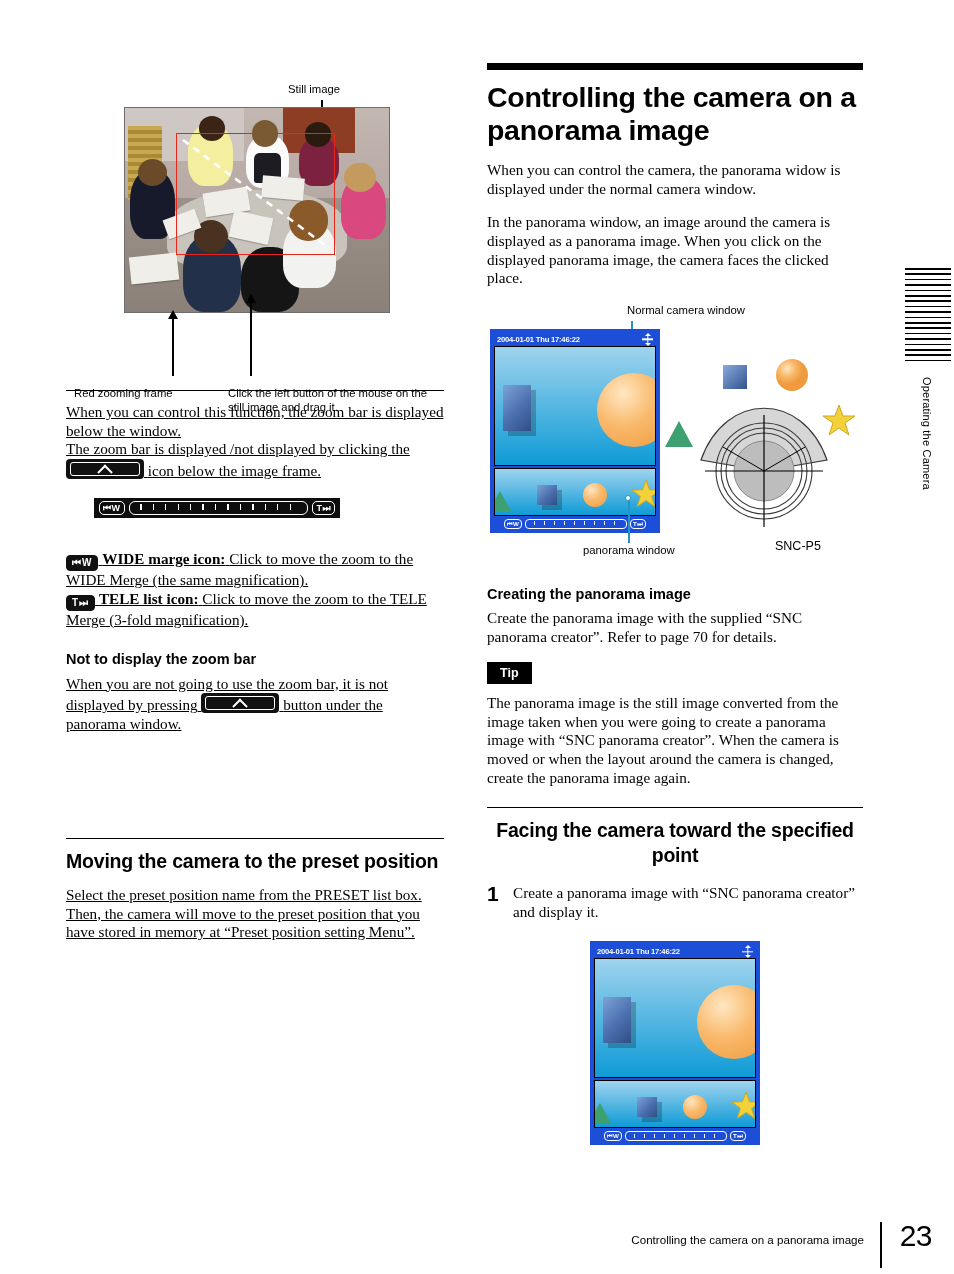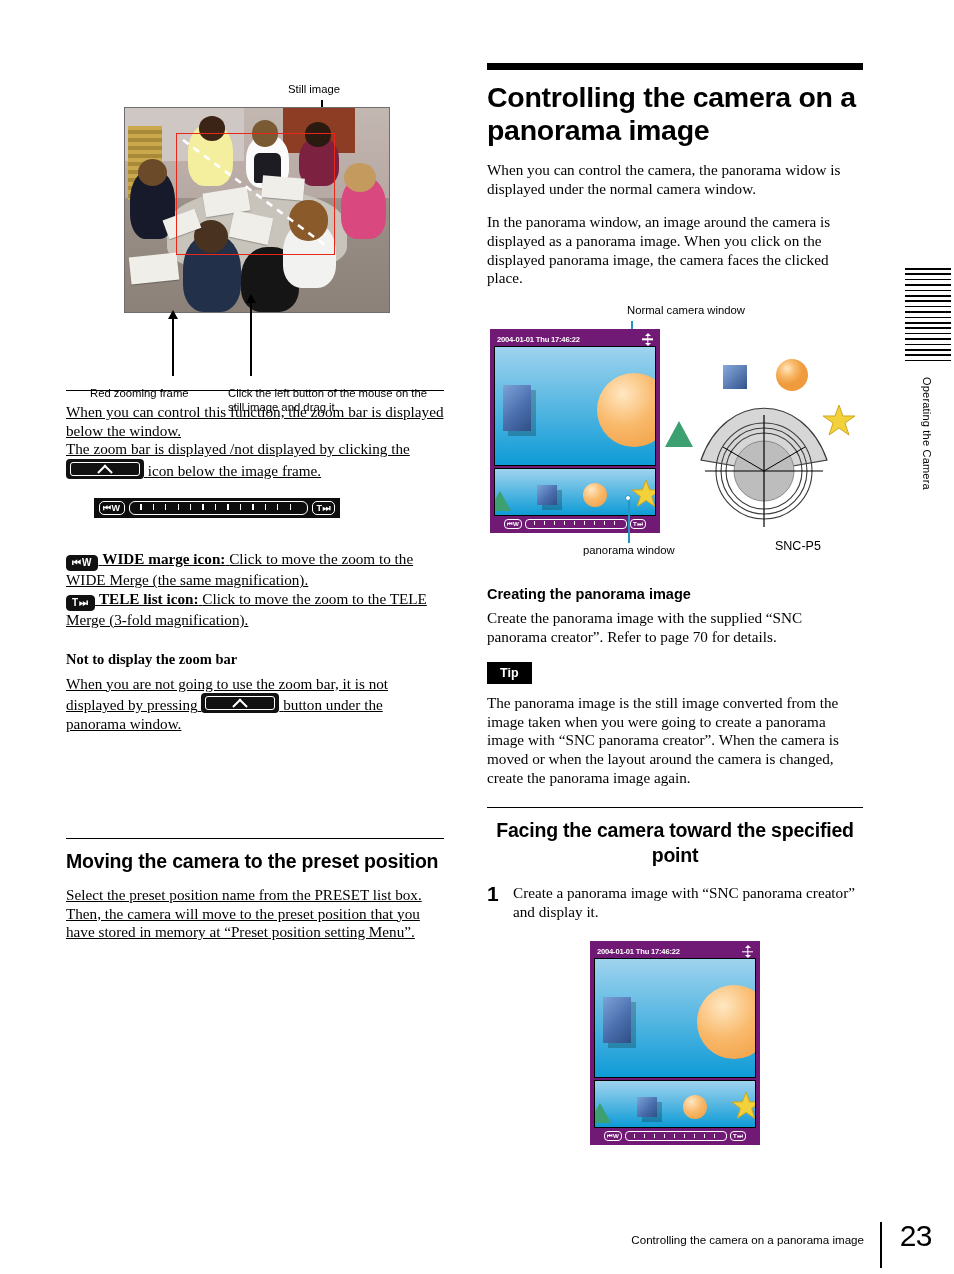--- a/index.html
+++ b/index.html
@@ -97,21 +97,21 @@
     position: absolute; left: 51px; top: 25px;
     width: 159px; height: 122px;
     border: 1.6px solid #e8261a;
     box-sizing: border-box;
   }
   #drag-dash {
     position: absolute; left: 56px; top: 30px;
     width: 150px; height: 112px;
     pointer-events: none;
   }
-  #left-label-zoomframe { position:absolute; left:24px; top:316px; }
+  #left-label-zoomframe { position:absolute; left:8px; top:316px; }
   #left-label-click { position:absolute; left:162px; top:316px; width:210px; }
   .ptr-line { position:absolute; width:1.6px; background:#000; }
   .ptr-head {
     position:absolute; width:0; height:0;
     border-left:5px solid transparent; border-right:5px solid transparent;
     border-bottom:9px solid #000;
   }
 
   
   .sec { position:absolute; width:378px; left:0; }
@@ -177,21 +177,21 @@
   }
   .zb-track i {
     position: absolute; top: 2px; width: 1.3px; height: 6px; background: #fff;
   }
 
   
   #right-col { position: absolute; left: 487px; top: 63px; width: 376px; }
 
   
   .camwin {
-    background: #701a75;
+    background: #1d4ed8;
     box-sizing: border-box;
     position: relative;
     padding: 4px;
   }
   .camwin-titlebar {
     height: 13px;
     display: flex; align-items: center; justify-content: space-between;
     padding: 0 3px;
     color: #fff;
     font-family: "Liberation Sans", sans-serif;
@@ -397,21 +397,21 @@
         <span class="pill pill-wt">⏮W</span>
         <b>WIDE marge icon:</b>
         <span>Click to move the zoom to the WIDE Merge (the same magnification).</span>
       </p>
       <p class="body-text">
         <span class="pill pill-wt">T⏭</span>
         <b>TELE list icon:</b>
         <span>Click to move the zoom to the TELE Merge (3-fold magnification).</span>
       </p>
 
-      <h3 class="h3" style="margin-top:20px;font-family:Liberation Serif, serif;">Not to display the zoom bar</h3>
+      <h3 class="h3" style="margin-top:20px;">Not to display the zoom bar</h3>
       <p class="body-text" style="margin-top:6px;">
         <span>When you are not going to use the zoom bar, it is not displayed by pressing</span>
         <span class="pill pill-arrow"></span>
         <span>button under the panorama window.</span>
       </p>
     </div>
 
     <div class="sec" style="top:768px;">
       <div class="rule-thin"></div>
       <h2 class="h2">Moving the camera to the preset position</h2>

